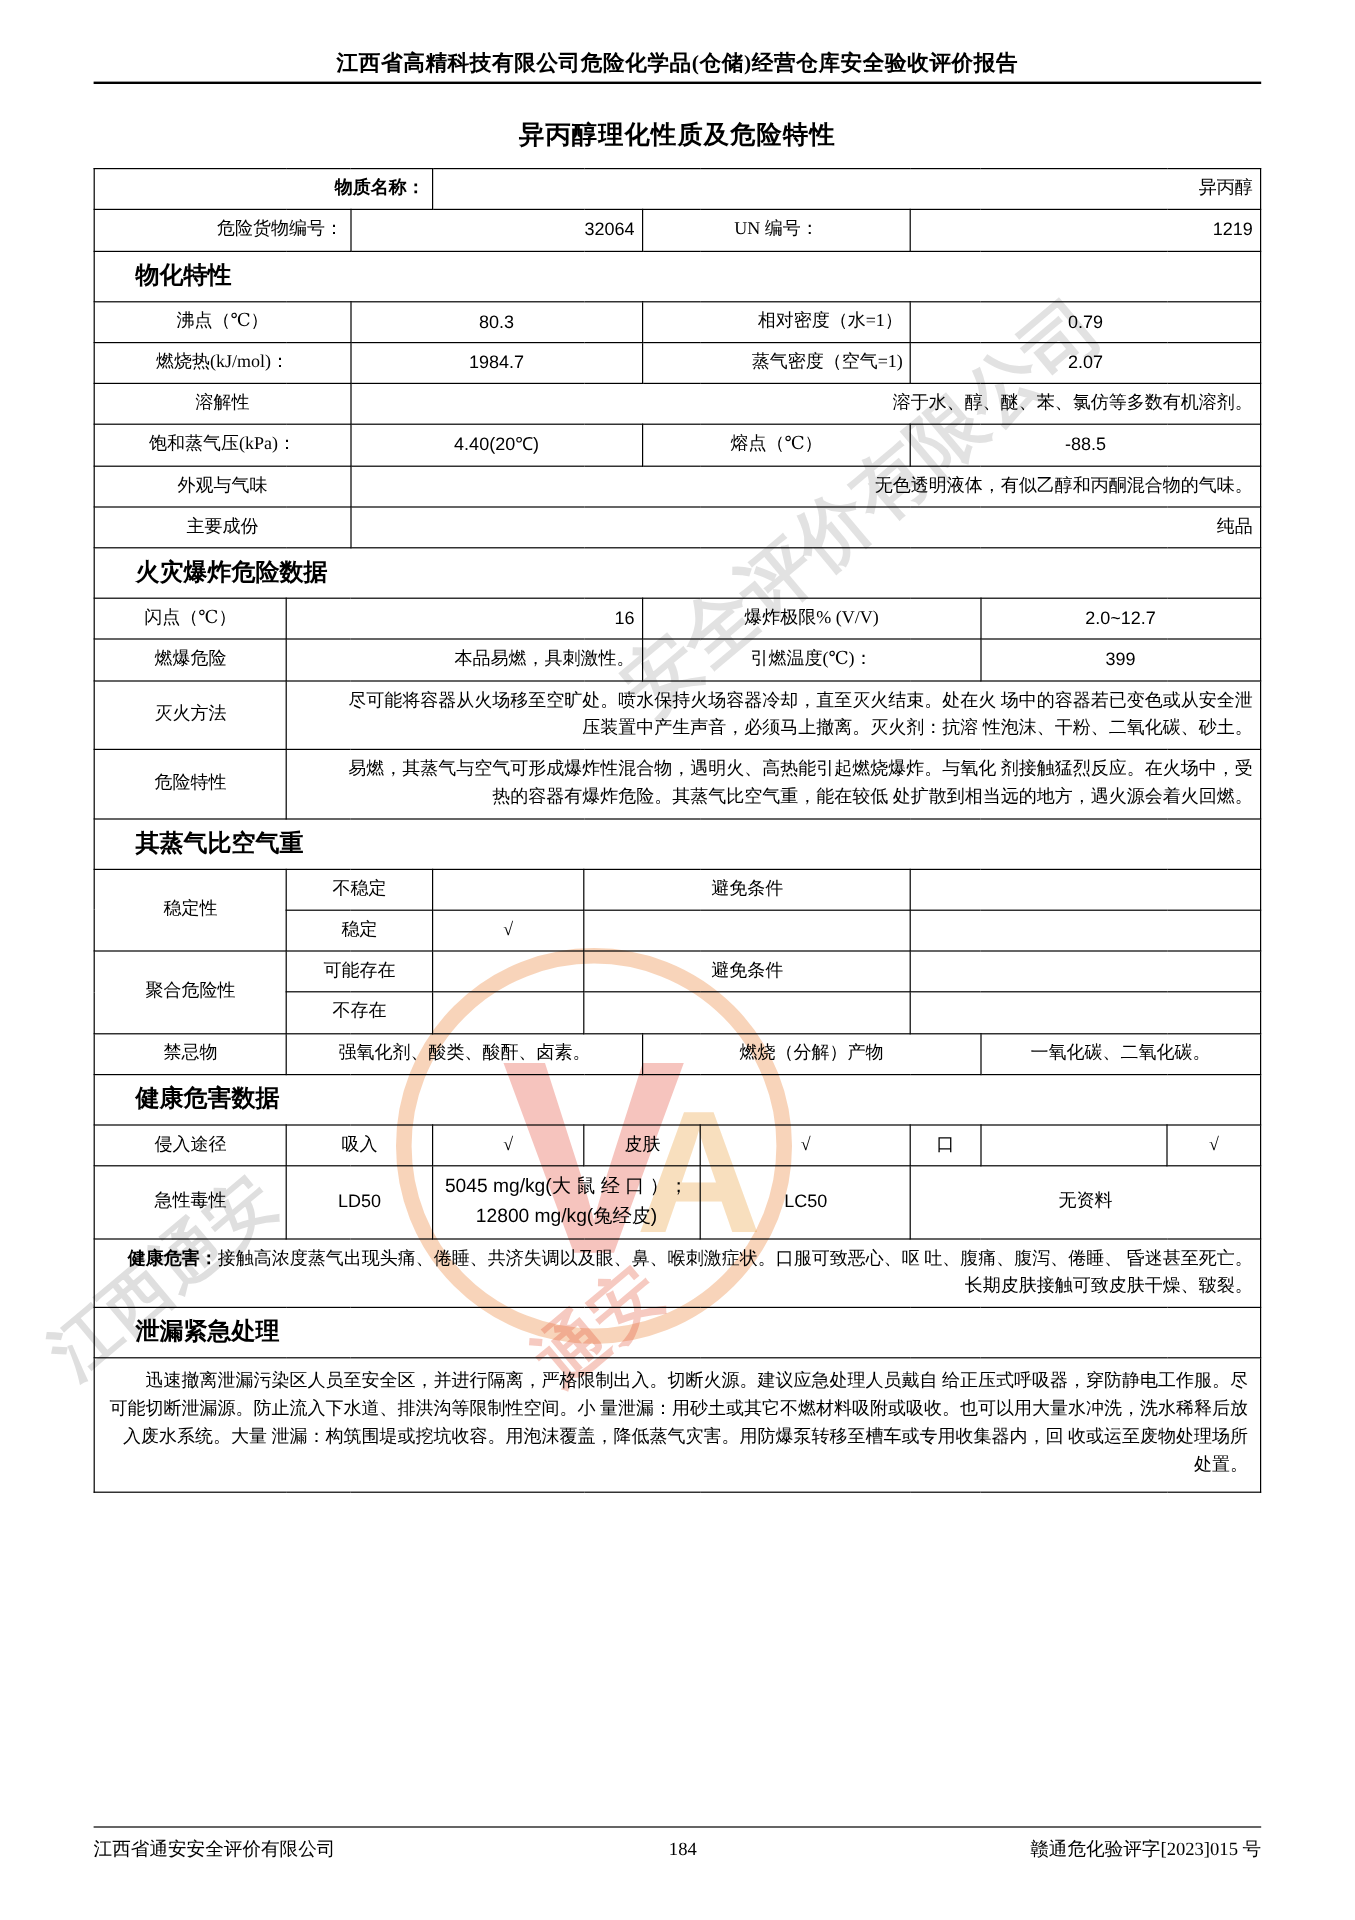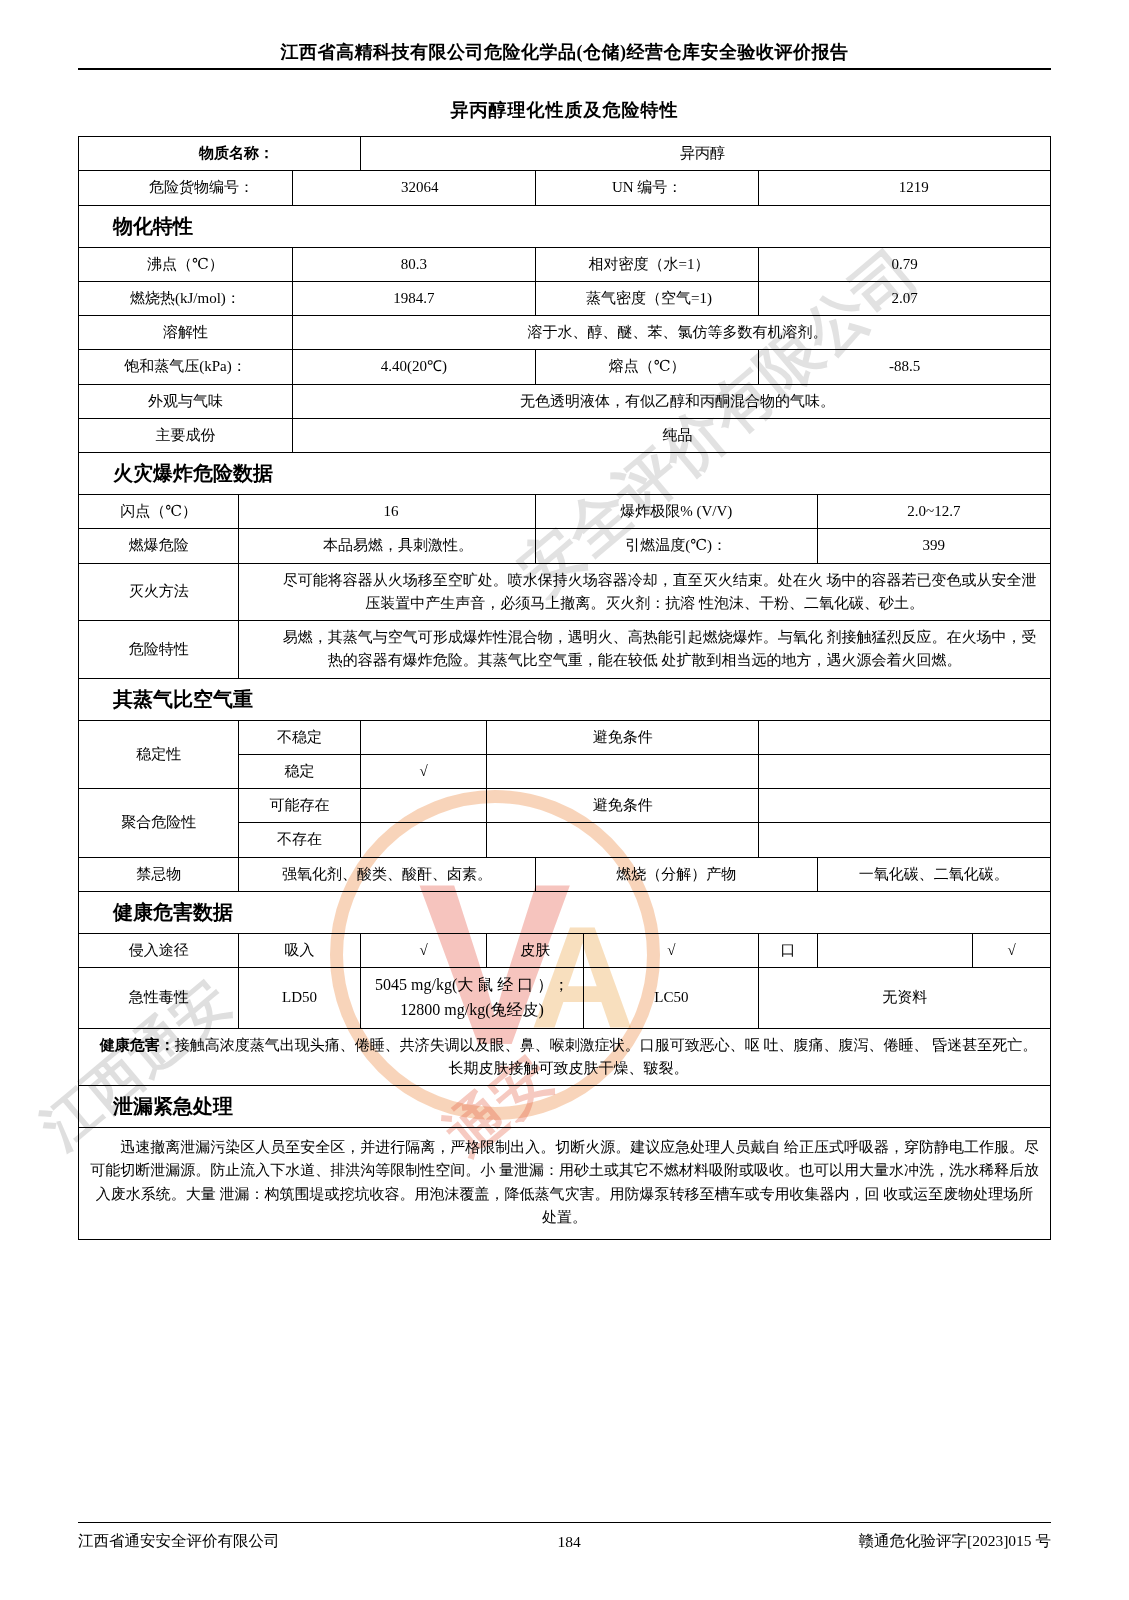--- a/index.html
+++ b/index.html
@@ -23,21 +23,21 @@
     text-align: center;
     font-size: 18px;
     font-weight: bold;
     letter-spacing: 0.5px;
     padding-bottom: 4px;
     border-bottom: 2px solid #000;
   }
   
   .doc-title {
     text-align: center;
-    font-size: 18px;
+    font-size: 21px;
     font-weight: bold;
     margin: 28px 0 14px 0;
     letter-spacing: 1px;
   }
   
   .watermark {
     position: absolute;
     left: 0; top: 0; right: 0; bottom: 0;
     pointer-events: none;
     overflow: hidden;
@@ -108,30 +108,30 @@
     font-size: 15px;
     background: transparent;
   }
   table.msds td {
     border: 1px solid #000;
     padding: 5px 6px;
     vertical-align: middle;
     line-height: 1.55;
   }
   .c { text-align: center; }
-  .l { text-align: center; }
+  .l { text-align: right; }
   .b { font-weight: bold; }
   .sec {
     font-weight: bold;
     font-size: 20px;
     padding-left: 34px !important;
   }
   .indent { text-indent: 2em; }
   .tight { line-height: 1.6; }
-  .nm { font-family: Liberation Serif, serif; margin-left: 12px; }
+  .nm { font-family: Liberation Sans, sans-serif; margin-left: 12px; }
   .chk { text-align: center; font-size: 15px; }
   
   .doc-footer {
     position: absolute;
     left: 78px; right: 78px;
     bottom: 48px;
     border-top: 1.5px solid #000;
     padding-top: 8px;
     display: flex;
     justify-content: space-between;

